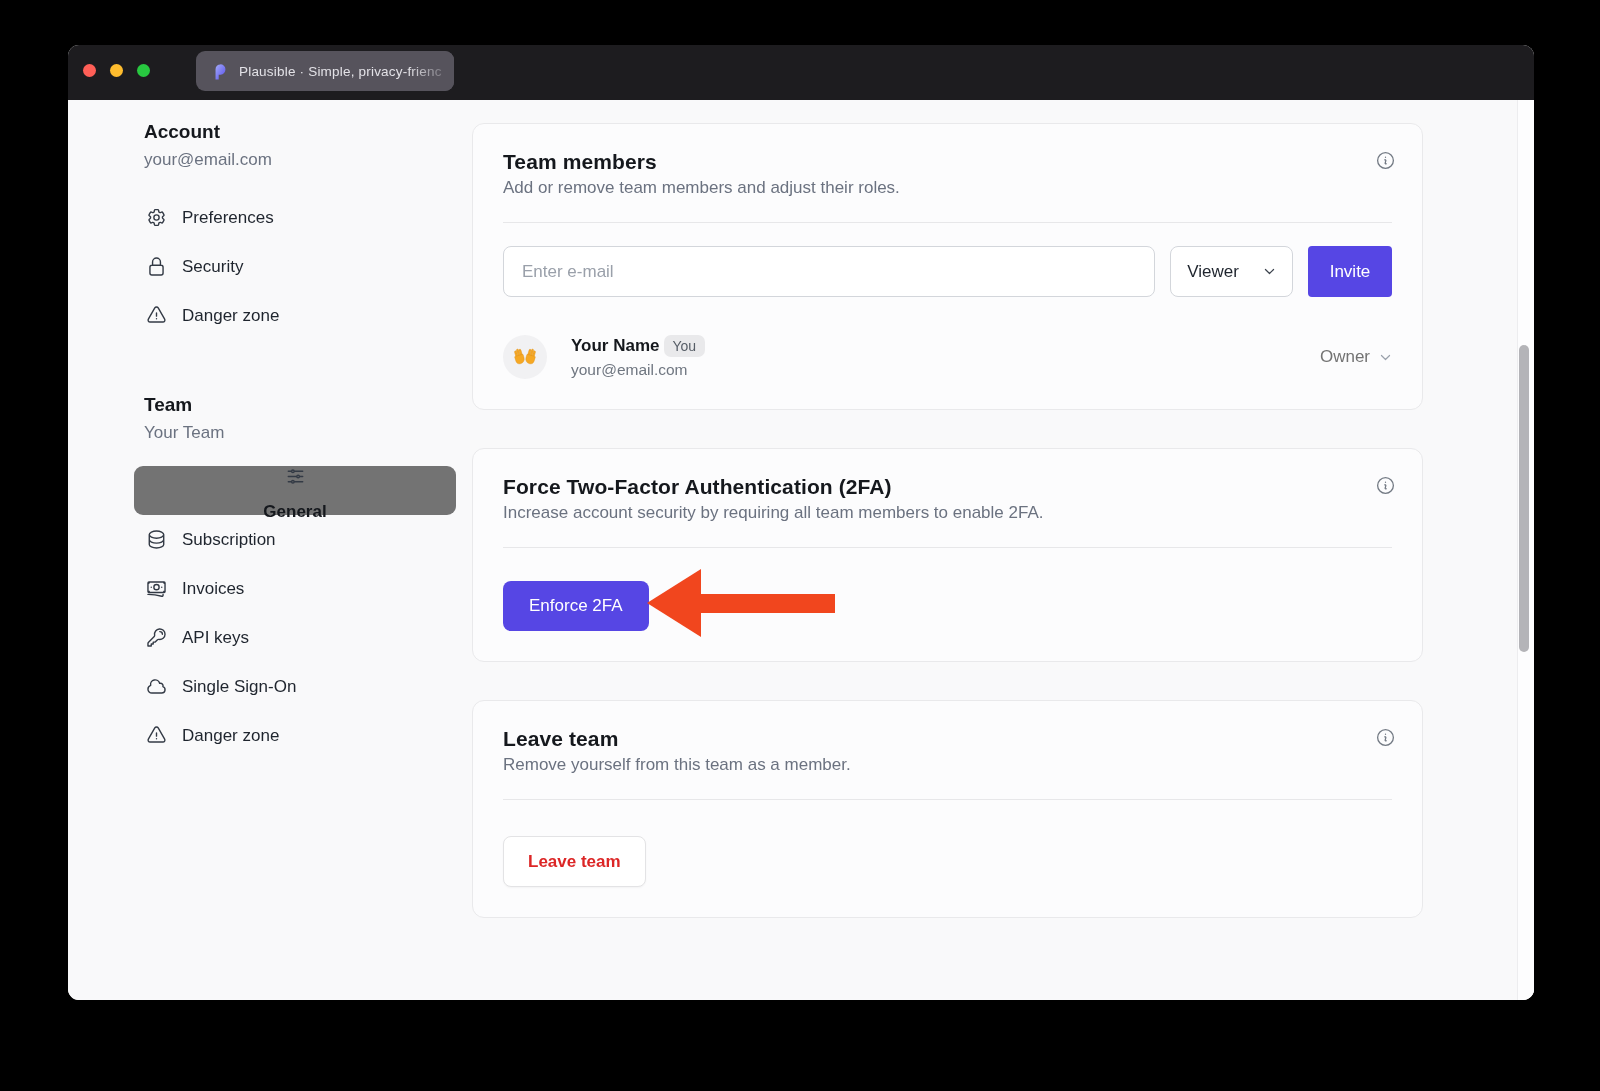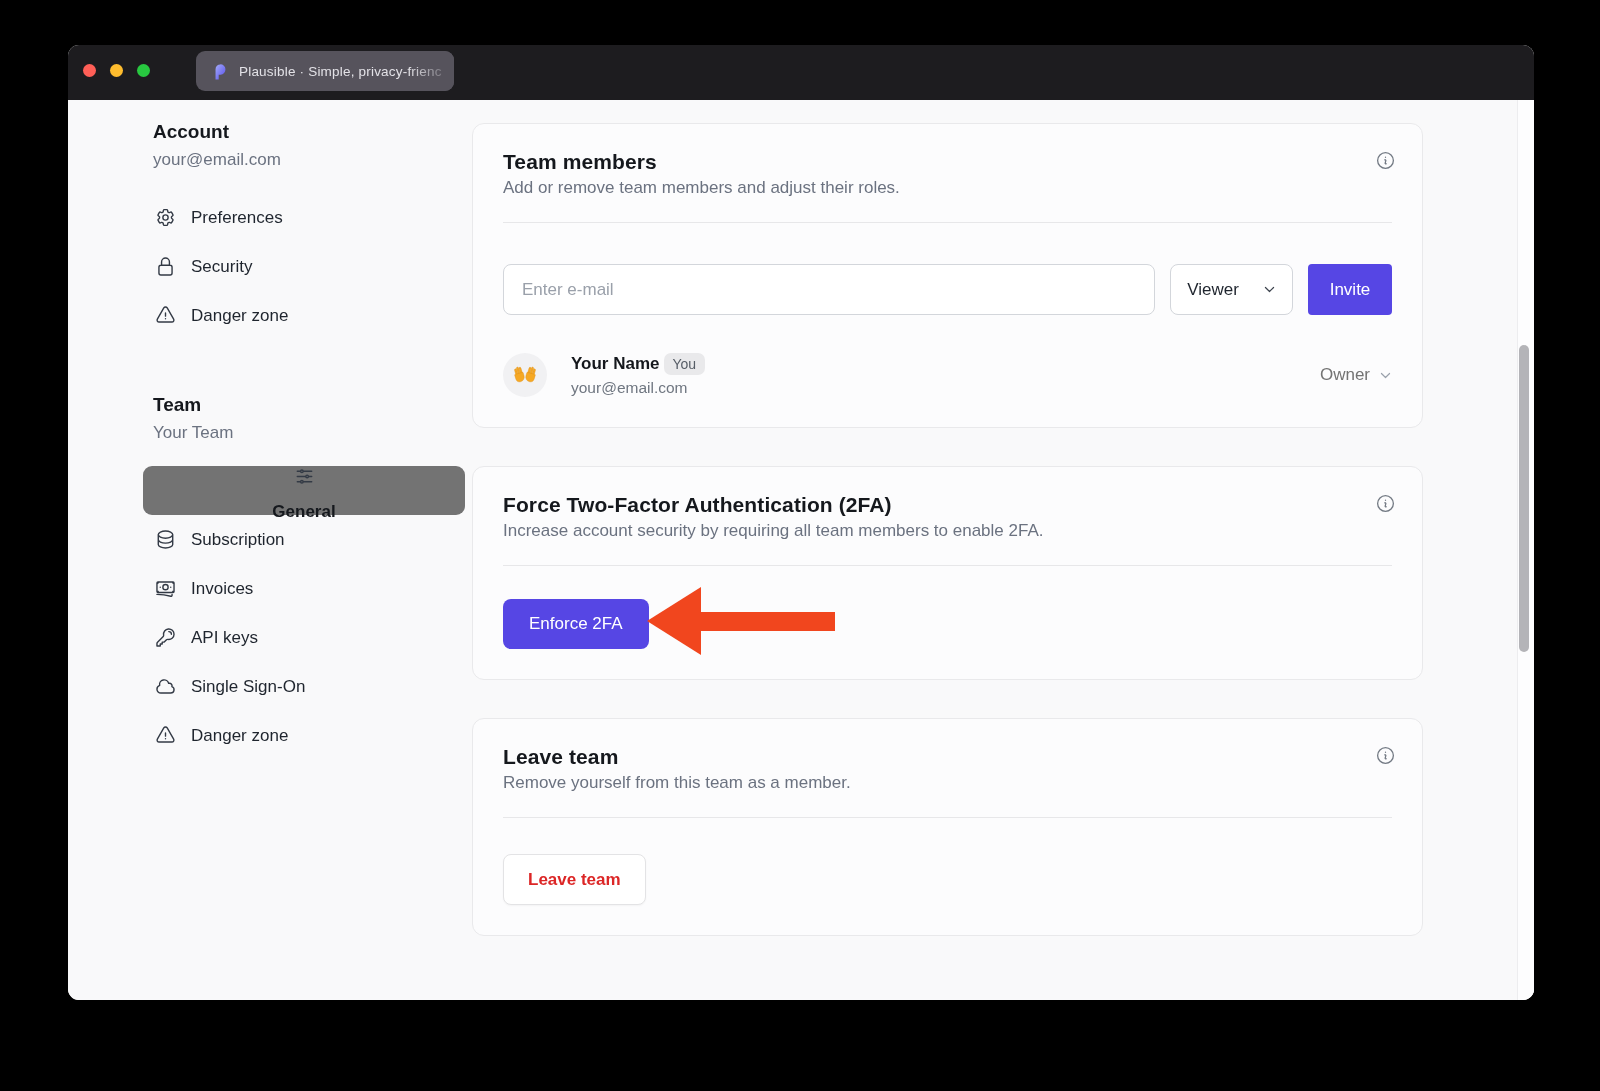--- a/index.html
+++ b/index.html
@@ -26,21 +26,21 @@
     background:linear-gradient(to right, rgba(86,83,92,0), #56535c); }
 
   
   .content { position:absolute; left:0; top:55px; right:0; bottom:0; background:#f9f9fa; }
   .scroll-track { position:absolute; right:0; top:0; bottom:0; width:17px;
     background:#fdfdfe; border-left:1px solid #ededef; }
   .scroll-thumb { position:absolute; right:5px; top:245px; width:10px; height:307px;
     border-radius:5px; background:#b4b4b8; }
 
   
-  .sidebar { position:absolute; left:75px; top:21px; width:322px; }
+  .sidebar { position:absolute; left:66px; top:21px; width:322px; }
   .side-heading { font-size:19px; font-weight:700; color:#15181d; padding-left:10px; }
   .side-sub { font-size:17px; color:#6b7280; padding-left:10px; margin-top:7px; }
   .side-list { margin-top:23px; }
   .side-item { display:flex; align-items:center; gap:15px; height:49px;
     padding:0 12px; border-radius:9px; font-size:17px; color:#1f252e; cursor:pointer; }
   .side-item svg { width:21px; height:21px; stroke:#333a45; flex:none; }
   .side-item.active { background:#737373; font-weight:700; color:#15181d;flex-direction:column; }
   .side-gap { height:54px; }
 
   
@@ -48,21 +48,21 @@
   .card { position:relative; background:#fcfcfd; border:1px solid #e9e9eb;
     border-radius:12px; padding:26px 30px 30px 30px; }
   .card + .card { margin-top:38px; }
   .card-title { font-size:21px; font-weight:600; color:#15181d; letter-spacing:.1px; }
   .card-desc { margin-top:4px; font-size:17px; color:#6b7280; }
   .card hr { border:none; border-top:1px solid #e7e7e9; margin-top:24px; }
   .info-btn { position:absolute; top:26px; right:26px; width:21px; height:21px; cursor:pointer; }
   .info-btn svg { width:21px; height:21px; stroke:#737a84; }
 
   
-  .invite-row { display:flex; gap:15px; margin-top:41px; }
+  .invite-row { display:flex; gap:15px; margin-top:23px; }
   .email-input { flex:1; height:51px; border:1px solid #d3d6db; border-radius:8px;
     background:#fff; padding:0 18px; font-size:17px; color:#15181d; outline:none;
     font-family:inherit; }
   .email-input::placeholder { color:#9aa0aa; }
   .role-select { width:123px; height:51px; border:1px solid #d3d6db; border-radius:8px;
     background:#fff; display:flex; align-items:center; justify-content:center; gap:24px;
     font-size:17px; color:#1f252e; cursor:pointer; }
   .role-select svg, .owner-select svg { width:13px; height:13px; }
   .btn-invite { width:84px; height:51px; border:none; border-radius:4px;
     background:#5646e4; color:#fff; font-size:17px; font-family:inherit; cursor:pointer; }

